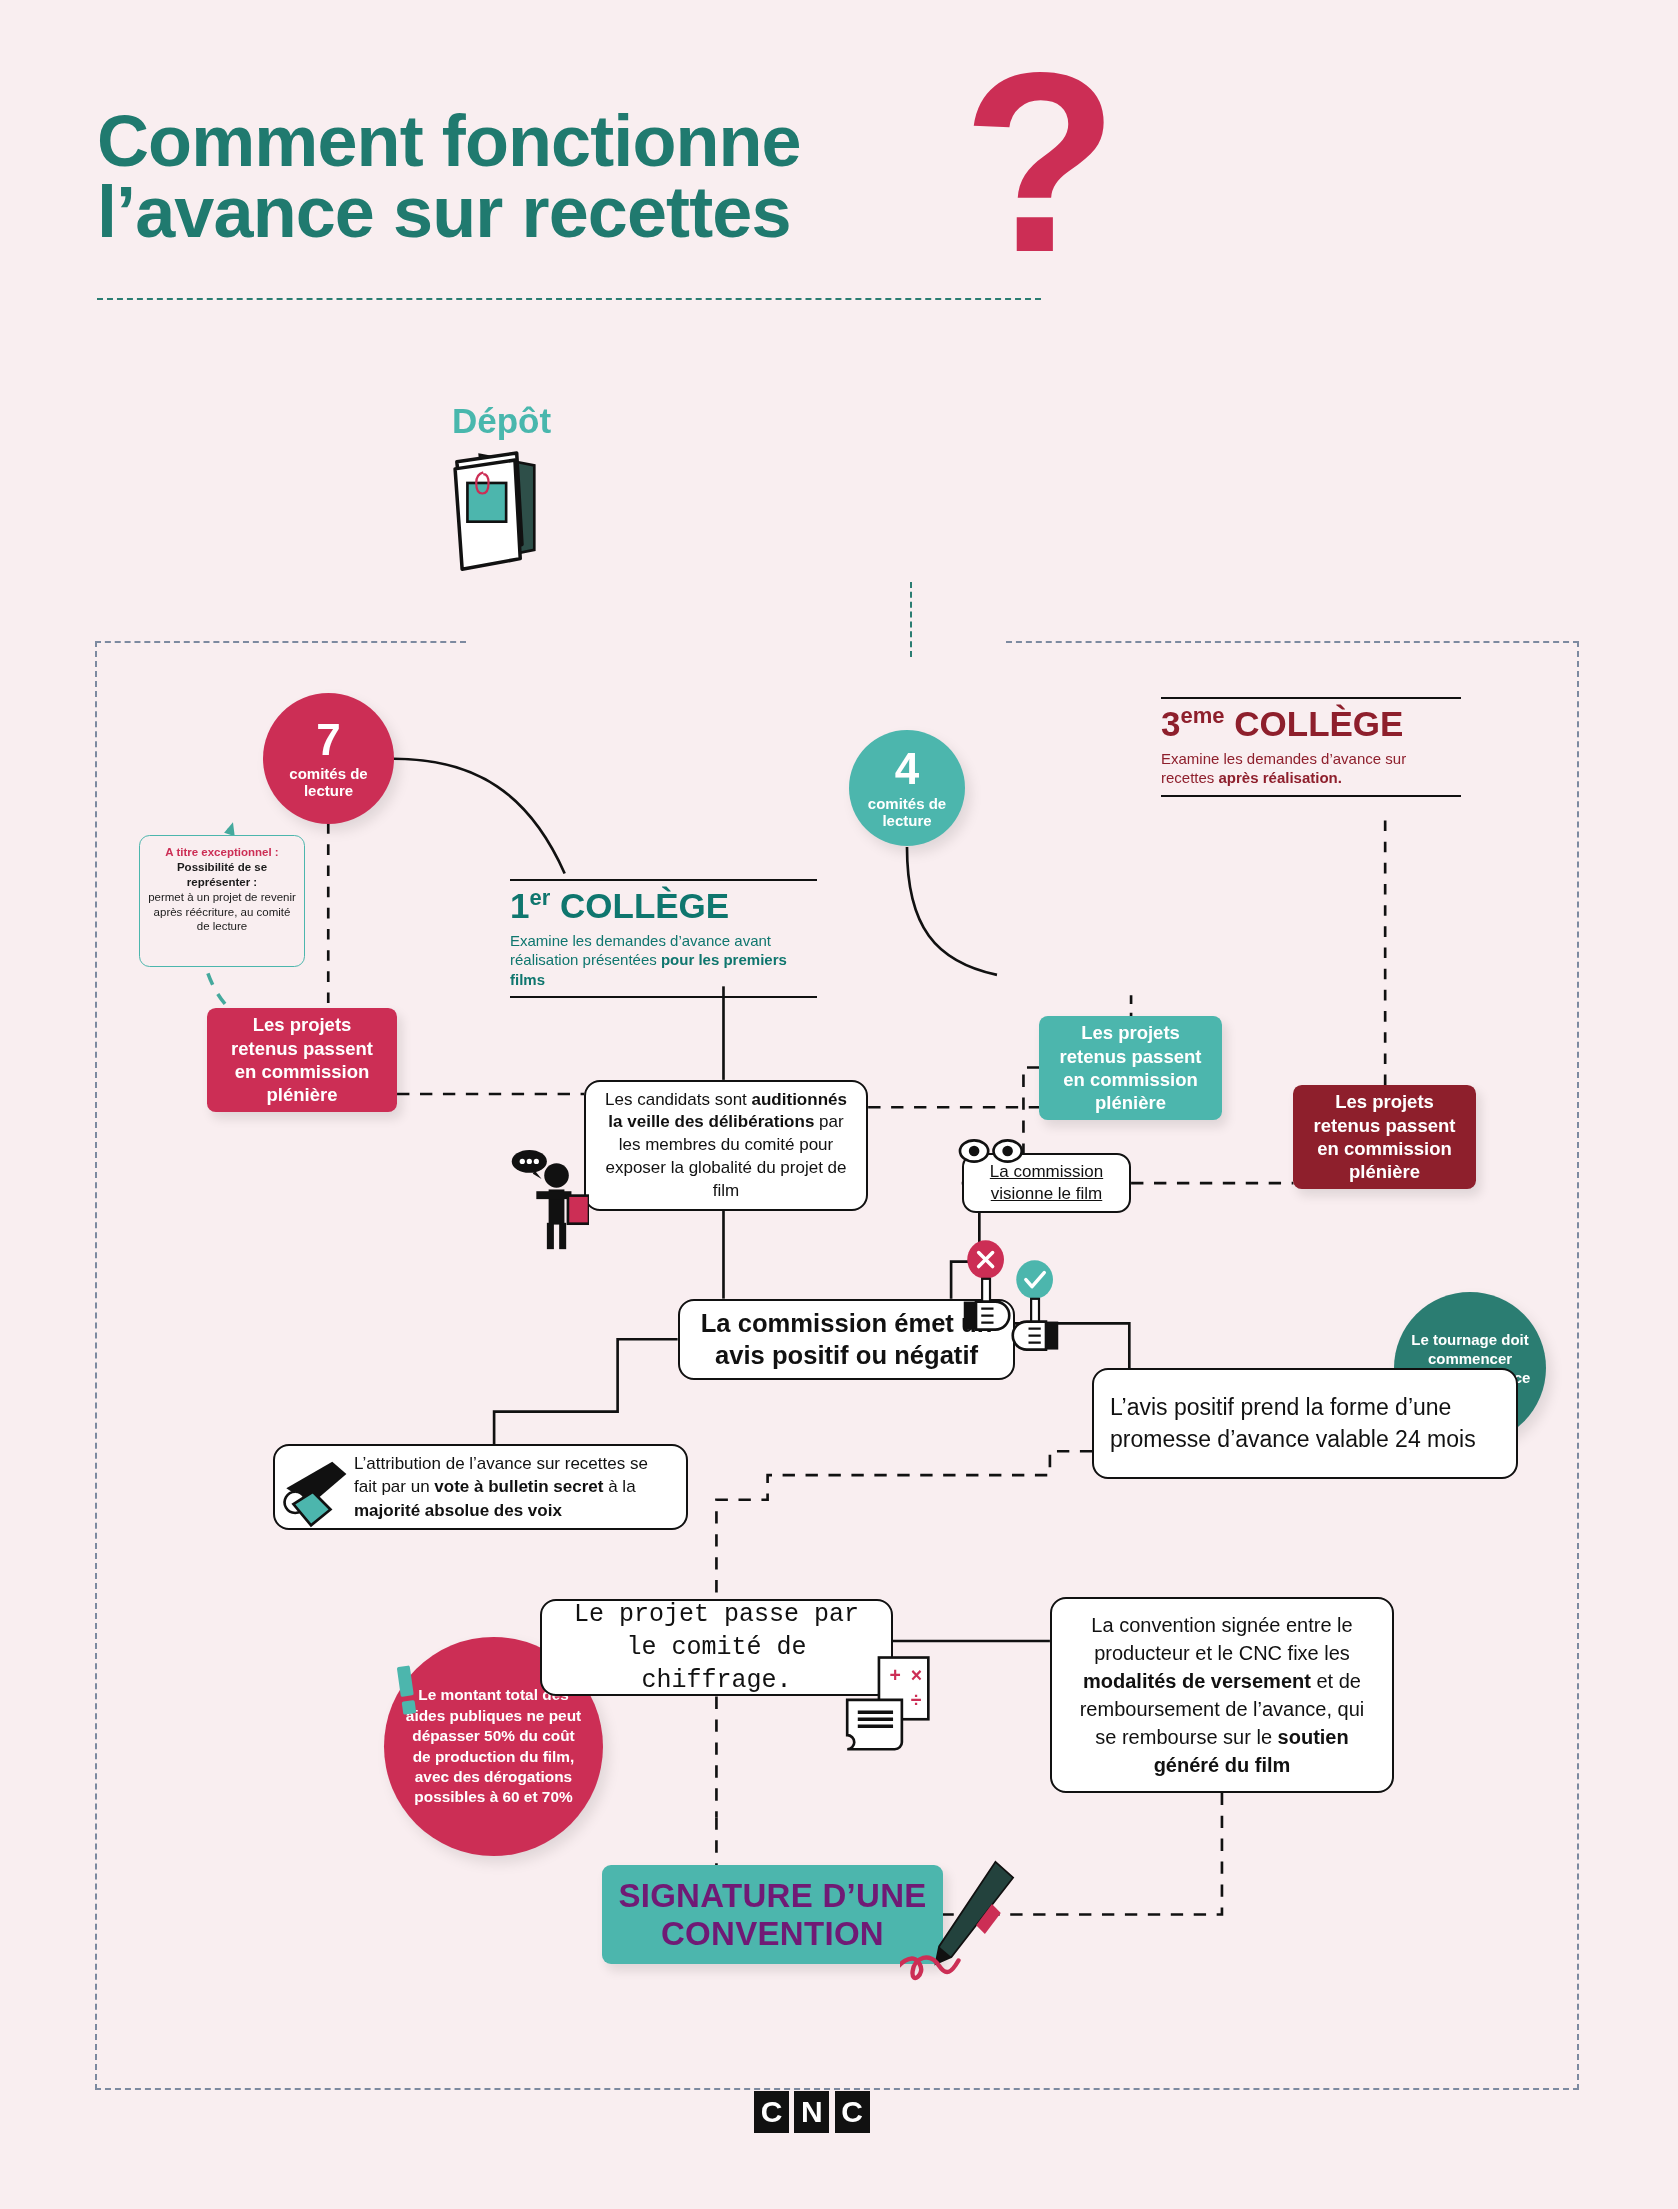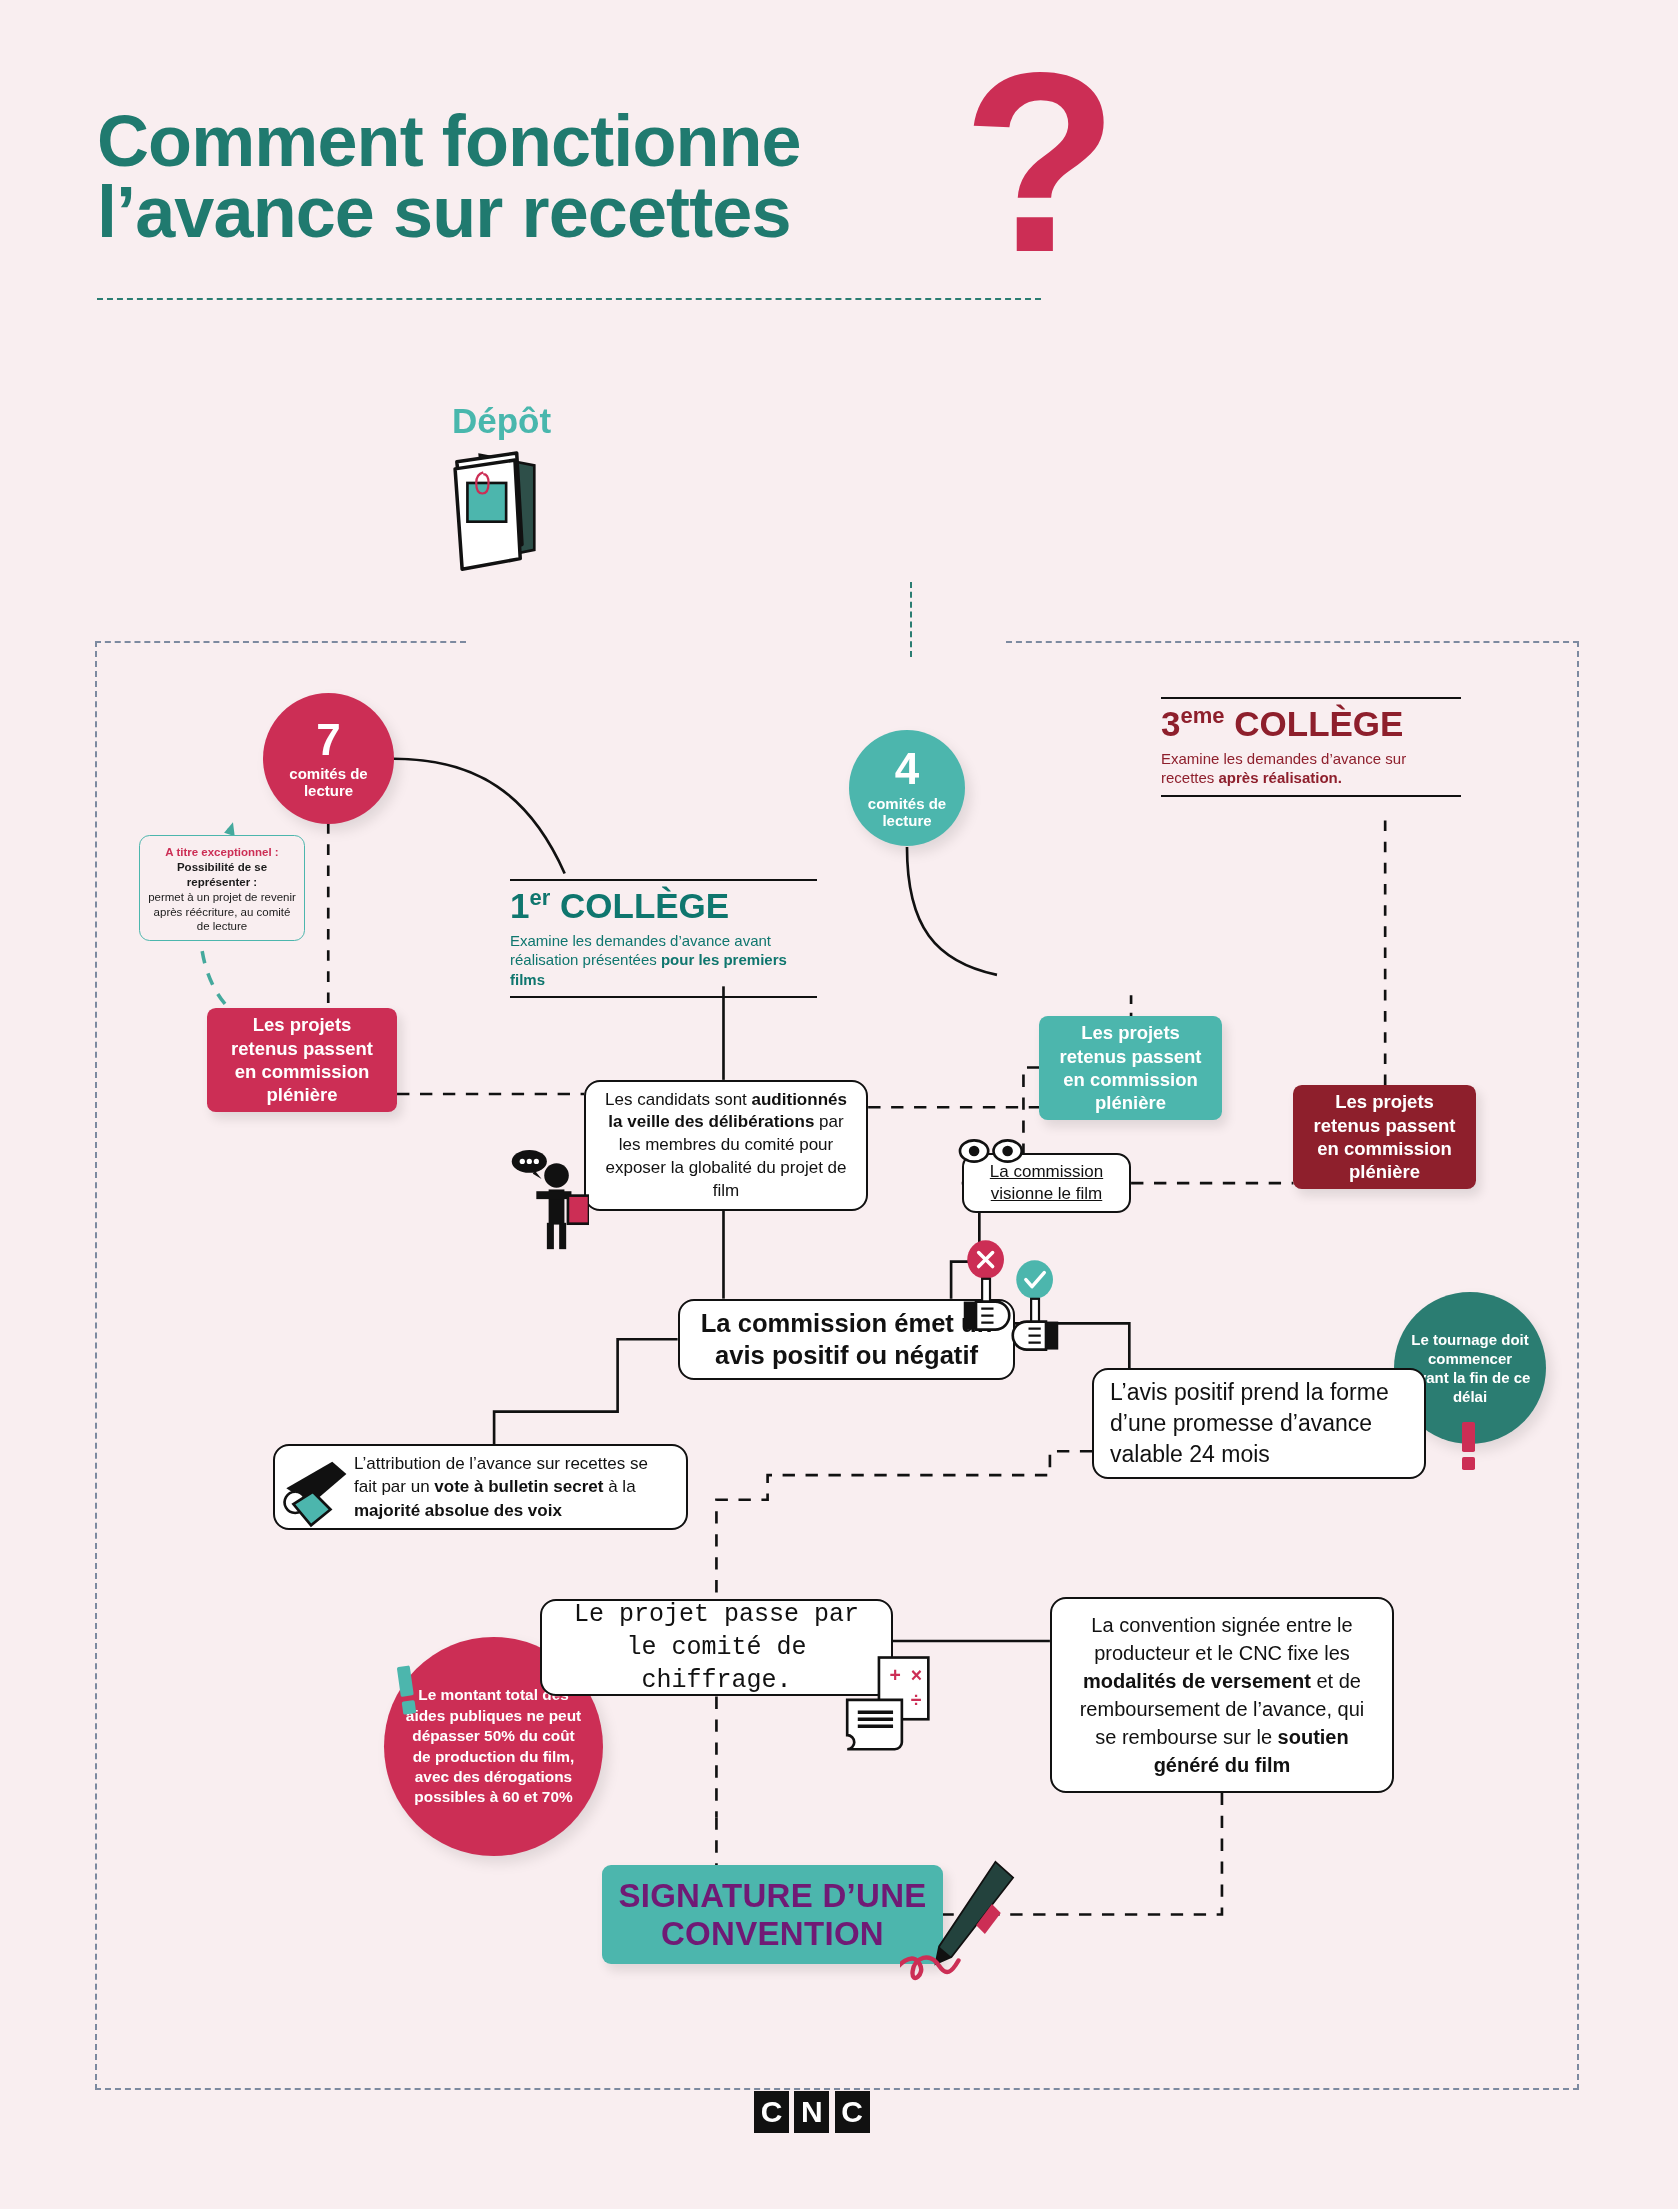--- a/index.html
+++ b/index.html
@@ -137,41 +137,41 @@
   #box-signature{
     left:602px;top:1865px;width:341px;height:99px;background:#4cb6ad;
     border-radius:9px;color:#701a75;text-align:center;
     display:flex;align-items:center;justify-content:center;
     font-size:33px;font-weight:bold;line-height:1.14;letter-spacing:0.3px;
     box-shadow:4.4px 6.2px 10.6px rgba(0,0,0,0.10);
   }
 
   
   #box-exception{
-    left:139px;top:835px;width:166px;height:106px;
+    left:139px;top:835px;width:166px;height:132px;
     border:1.8px solid #4cb6ad;border-radius:10.6px;background:#f9eef0;
     text-align:center;font-size:11.5px;line-height:1.30;color:#1b1b1b;
     padding:8.8px 7px;box-sizing:border-box;
   }
   #box-exception .red{color:#cc2e55;font-weight:bold;}
   #box-exception .bk{font-weight:bold;}
 
   
   .wbox{
     background:#fff;border:2.6px solid #111;border-radius:16px;
     text-align:center;color:#111;box-sizing:border-box;
     display:flex;align-items:center;justify-content:center;
   }
   .wbox .inner{width:100%;}
   .wbox b{font-weight:bold;}
 
   #box-candidats{left:584px;top:1080px;width:284px;height:131px;font-size:17px;line-height:1.34;padding:7px 12.4px;}
   #box-visionne{left:962px;top:1153px;width:169px;height:60px;font-size:17px;line-height:1.30;padding:5.3px 8.8px;border-radius:14px;text-decoration:underline;}
   #box-avis{left:678px;top:1299px;width:337px;height:81px;font-size:25.6px;font-weight:bold;line-height:1.24;padding:5.3px 12.4px;}
-  #box-promesse{left:1092px;top:1368px;width:334px;height:111px;font-size:23px;line-height:1.36;padding:7px 16px;text-align:left;}
+  #box-promesse{left:1092px;top:1368px;width:426px;height:111px;font-size:23px;line-height:1.36;padding:7px 16px;text-align:left;}
   #box-attribution{left:273px;top:1444px;width:415px;height:86px;font-size:17px;line-height:1.36;padding:5.3px 12.4px 5.3px 79px;text-align:left;}
   #box-chiffrage{left:540px;top:1599px;width:353px;height:97px;font-size:25px;line-height:1.32;padding:5.3px 14px;font-family:Liberation Mono, monospace;}
   #box-convention{left:1050px;top:1597px;width:344px;height:196px;font-size:20px;line-height:1.40;padding:8.8px 16px;}
 
   svg.ovl{position:absolute;left:0;top:0;width:1679px;height:2210px;pointer-events:none;}
 
   
   #cnc{left:754px;top:2091px;display:flex;gap:5.3px;}
   .cnc-cell{
     width:35px;height:42px;background:#111;color:#fff;

